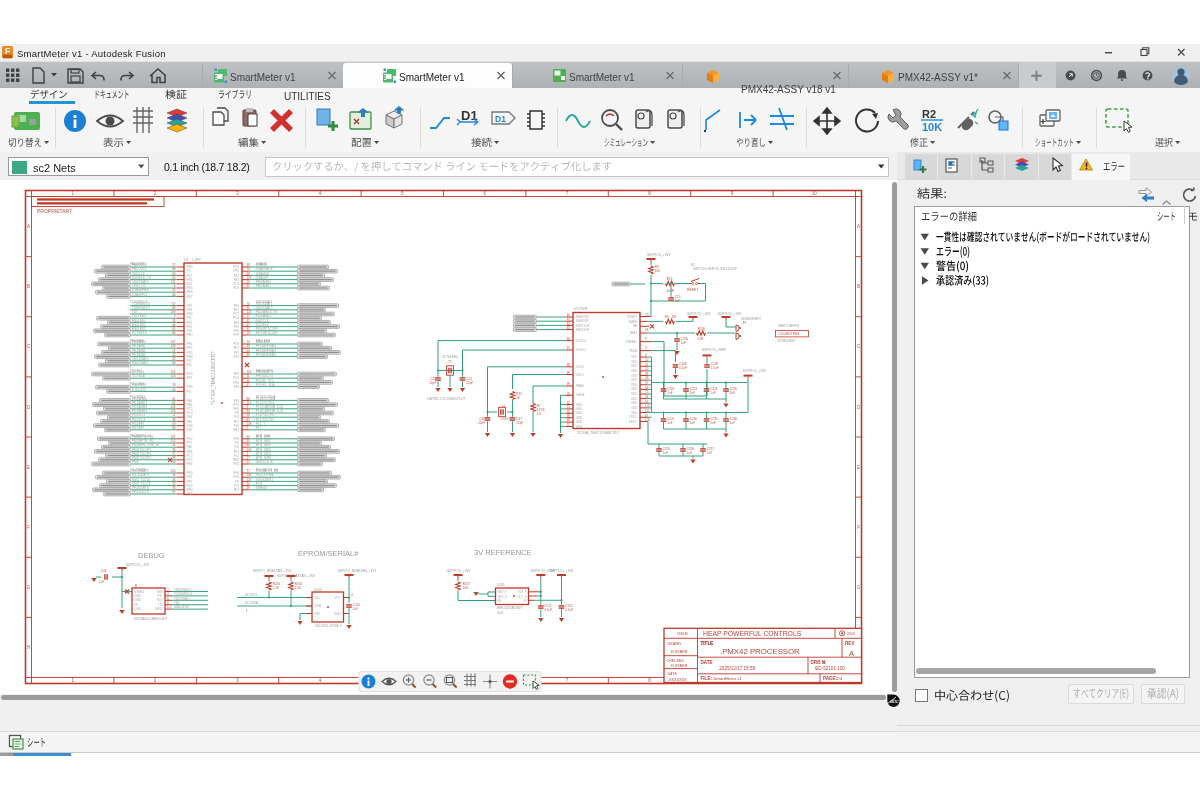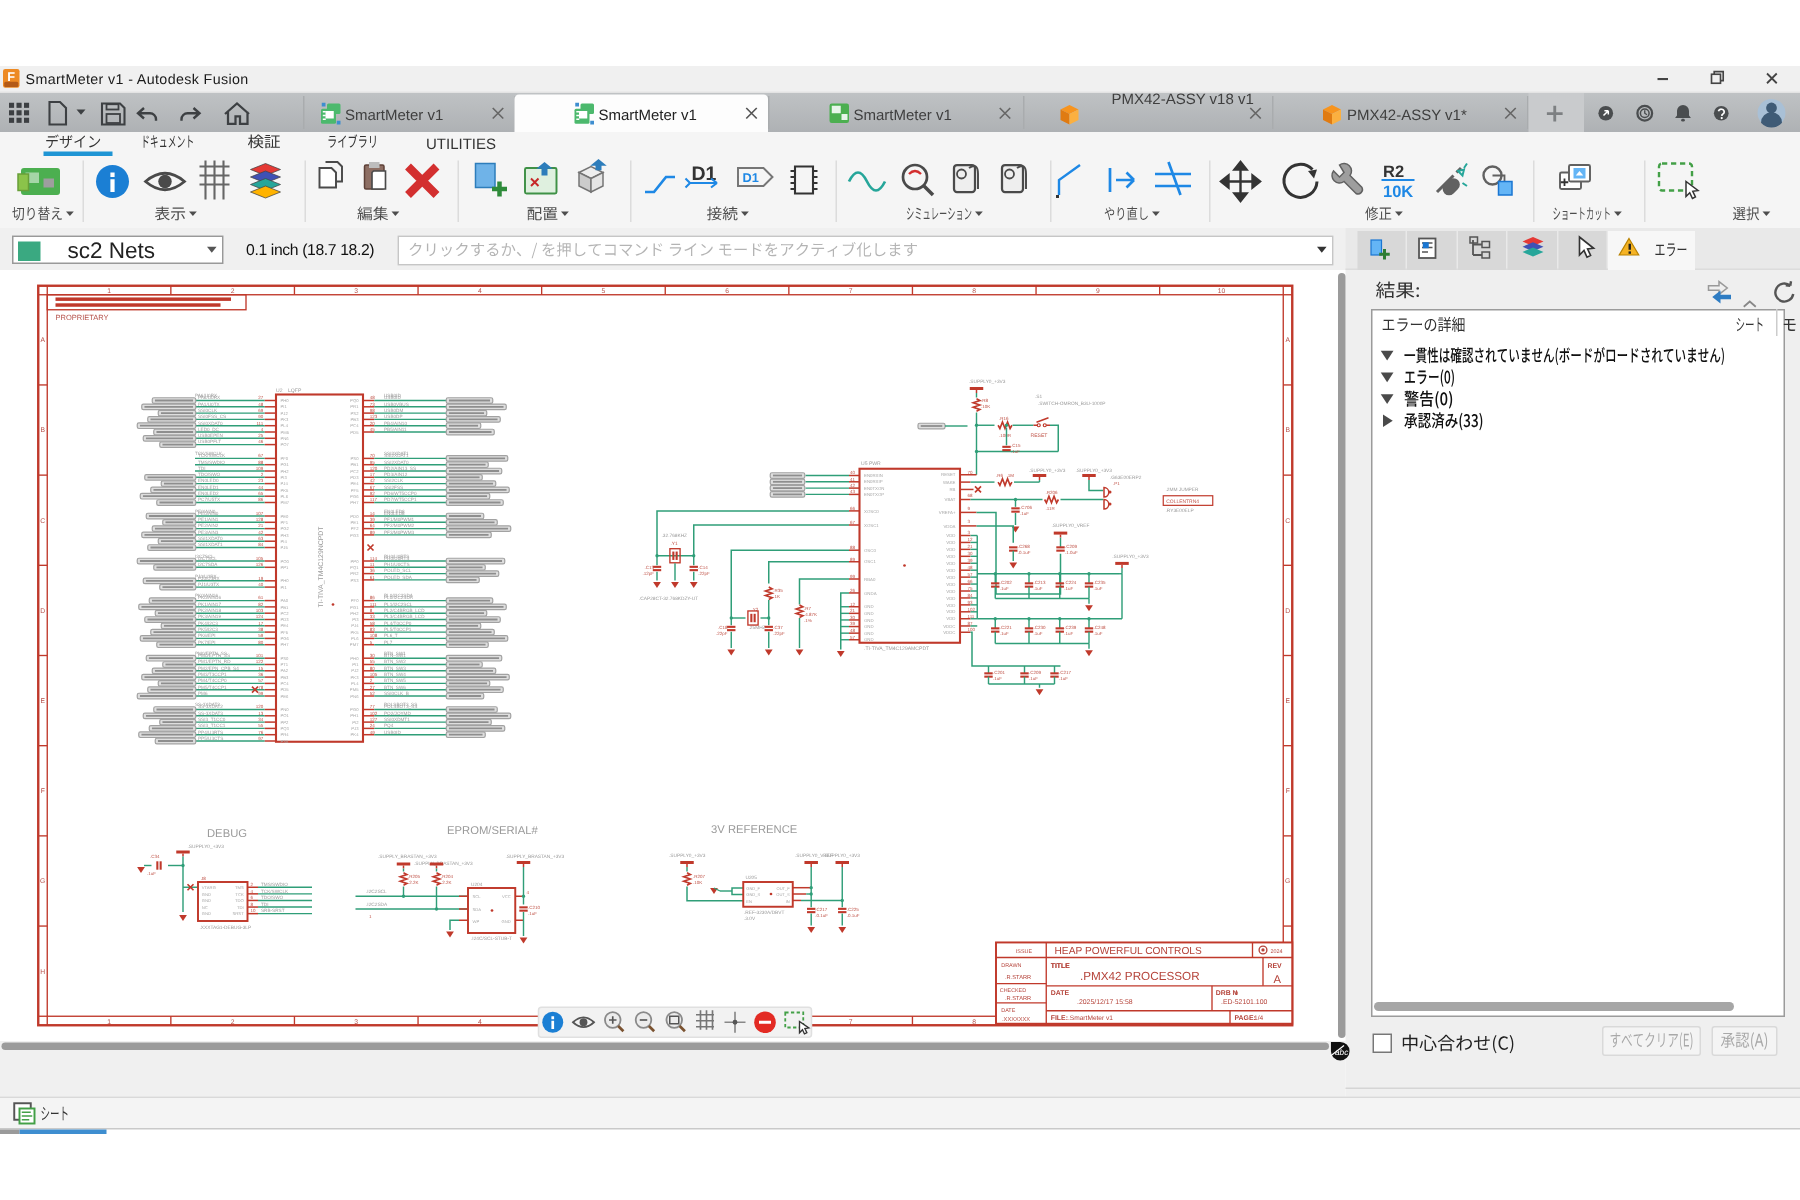--- a/index.html
+++ b/index.html
@@ -25,35 +25,35 @@
 <div style="position:absolute;left:202px;top:64px;width:1px;height:22px;background:#a9acae"></div>
 <div style="position:absolute;left:343px;top:64px;width:1px;height:22px;background:#a9acae"></div>
 <div style="position:absolute;left:512px;top:64px;width:1px;height:22px;background:#a9acae"></div>
 <div style="position:absolute;left:682px;top:64px;width:1px;height:22px;background:#a9acae"></div>
 <div style="position:absolute;left:848px;top:64px;width:1px;height:22px;background:#a9acae"></div>
 <div style="position:absolute;left:1018px;top:64px;width:1px;height:22px;background:#a9acae"></div>
 <div style="position:absolute;left:343px;top:63px;width:169px;height:25px;background:#fdfdfd;border-radius:3px 3px 0 0"></div>
 <div style="position:absolute;left:230px;top:70.5px;font-size:10px;line-height:13px;color:#3f3f3f;white-space:pre;">SmartMeter v1</div>
 <div style="position:absolute;left:399px;top:70.5px;font-size:10px;line-height:13px;color:#222;white-space:pre;">SmartMeter v1</div>
 <div style="position:absolute;left:569px;top:70.5px;font-size:10px;line-height:13px;color:#3f3f3f;white-space:pre;">SmartMeter v1</div>
-<div style="position:absolute;left:724px;top:60px;font-size:10px;line-height:13px;color:#3f3f3f;white-space:pre;padding-left:17px;">PMX42-ASSY v18 v1</div>
+<div style="position:absolute;left:724px;top:83px;font-size:10px;line-height:13px;color:#3f3f3f;white-space:pre;padding-left:17px;">PMX42-ASSY v18 v1</div>
 <div style="position:absolute;left:898px;top:70.5px;font-size:10px;line-height:13px;color:#3f3f3f;white-space:pre;">PMX42-ASSY v1*</div>
 <div style="position:absolute;left:1019px;top:62px;width:37px;height:26px;background:#c9cbcd"></div>
 <div style="position:absolute;left:55px;top:107px;width:1px;height:41px;background:#dcdcdc"></div>
 <div style="position:absolute;left:203px;top:107px;width:1px;height:41px;background:#dcdcdc"></div>
 <div style="position:absolute;left:305px;top:107px;width:1px;height:41px;background:#dcdcdc"></div>
 <div style="position:absolute;left:420px;top:107px;width:1px;height:41px;background:#dcdcdc"></div>
 <div style="position:absolute;left:557px;top:107px;width:1px;height:41px;background:#dcdcdc"></div>
 <div style="position:absolute;left:700px;top:107px;width:1px;height:41px;background:#dcdcdc"></div>
 <div style="position:absolute;left:806px;top:107px;width:1px;height:41px;background:#dcdcdc"></div>
 <div style="position:absolute;left:1022px;top:107px;width:1px;height:41px;background:#dcdcdc"></div>
 <div style="position:absolute;left:1096px;top:107px;width:1px;height:41px;background:#dcdcdc"></div>
 <div style="position:absolute;left:8px;top:157px;width:141px;height:19px;background:#fff;border:1px solid #999"></div>
 <div style="position:absolute;left:11.5px;top:160.5px;width:15px;height:13px;background:#3aa981"></div>
-<div style="position:absolute;left:45px;top:161px;font-size:15px;line-height:14px;color:#222;white-space:pre;">sc2 Nets</div>
+<div style="position:absolute;left:33px;top:161px;font-size:11px;line-height:14px;color:#222;white-space:pre;">sc2 Nets</div>
 <div style="position:absolute;left:164px;top:161px;font-size:10.5px;line-height:13.5px;color:#111;white-space:pre;letter-spacing:-0.25px">0.1 inch (18.7 18.2)</div>
 <div style="position:absolute;left:265px;top:156.5px;width:624px;height:20px;background:#fff;border:1px solid #c6c6c6"></div>
 <div style="position:absolute;left:905px;top:154px;width:32.4px;height:26px;background:#d8d8d8"></div>
 <div style="position:absolute;left:938.4px;top:154px;width:32.4px;height:26px;background:#d8d8d8"></div>
 <div style="position:absolute;left:971.8px;top:154px;width:32.4px;height:26px;background:#d8d8d8"></div>
 <div style="position:absolute;left:1005.2px;top:154px;width:32.4px;height:26px;background:#d8d8d8"></div>
 <div style="position:absolute;left:1038.6px;top:154px;width:32.4px;height:26px;background:#d8d8d8"></div>
 <div style="position:absolute;left:1072px;top:154px;width:58px;height:26px;background:#f7f7f7"></div>
 <div style="position:absolute;left:913.5px;top:205.5px;width:276px;height:472px;background:#fff;border:1px solid #9b9b9b"></div>
 <div style="position:absolute;left:1183.5px;top:206px;width:1px;height:18px;background:#ccc"></div>

